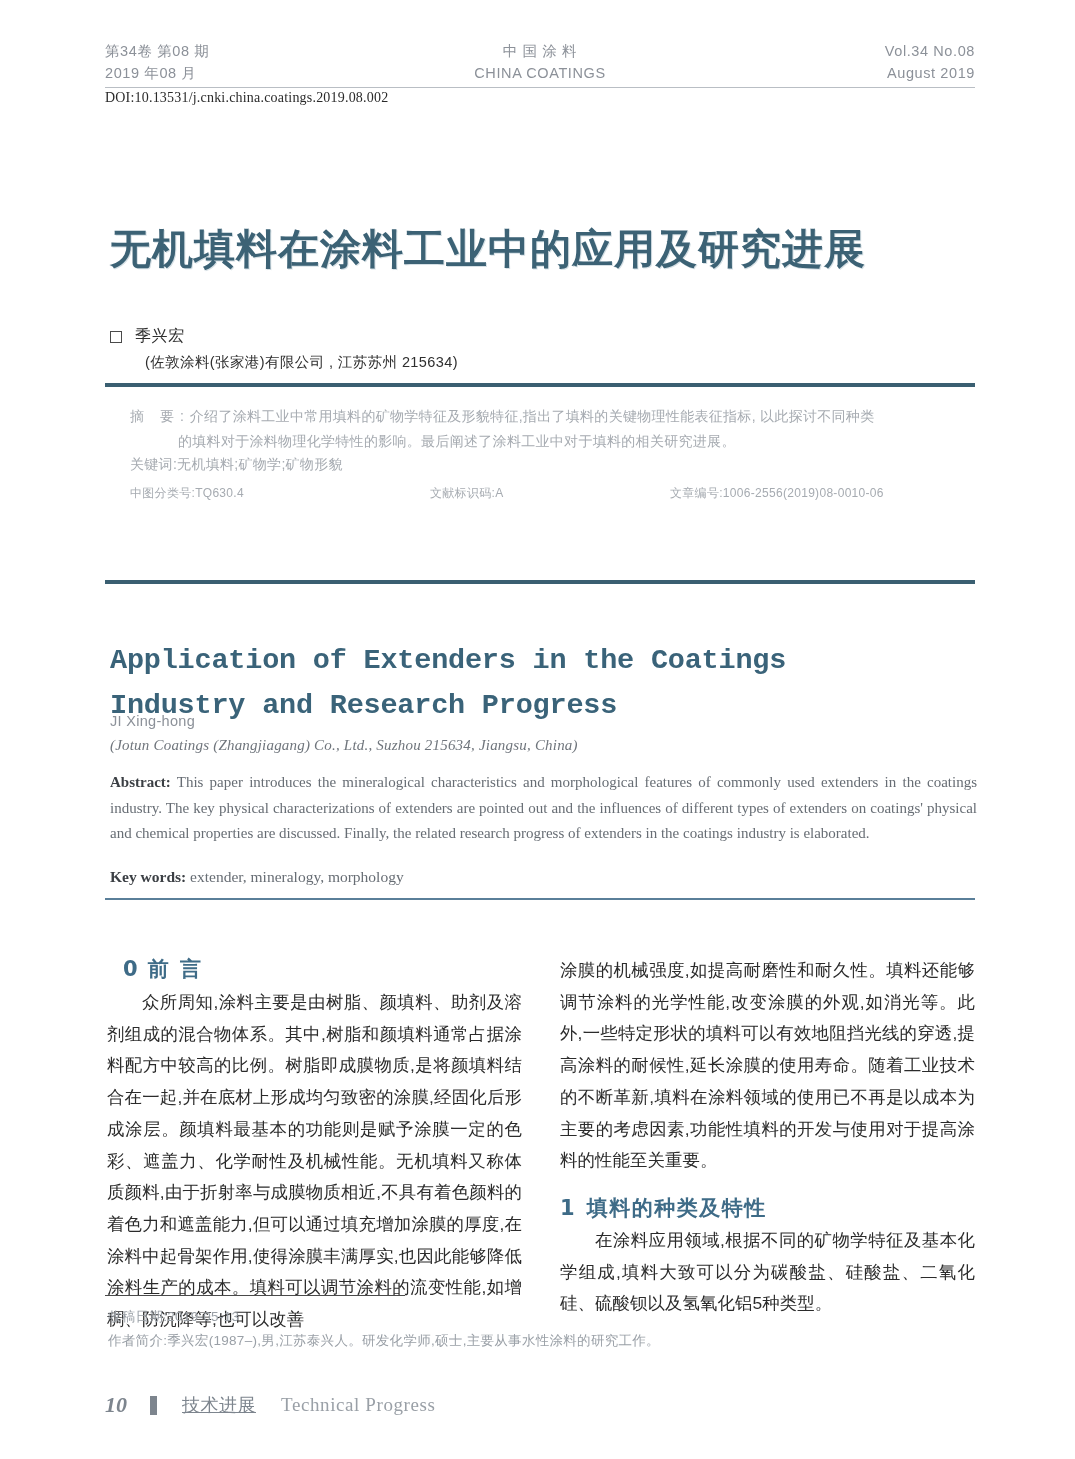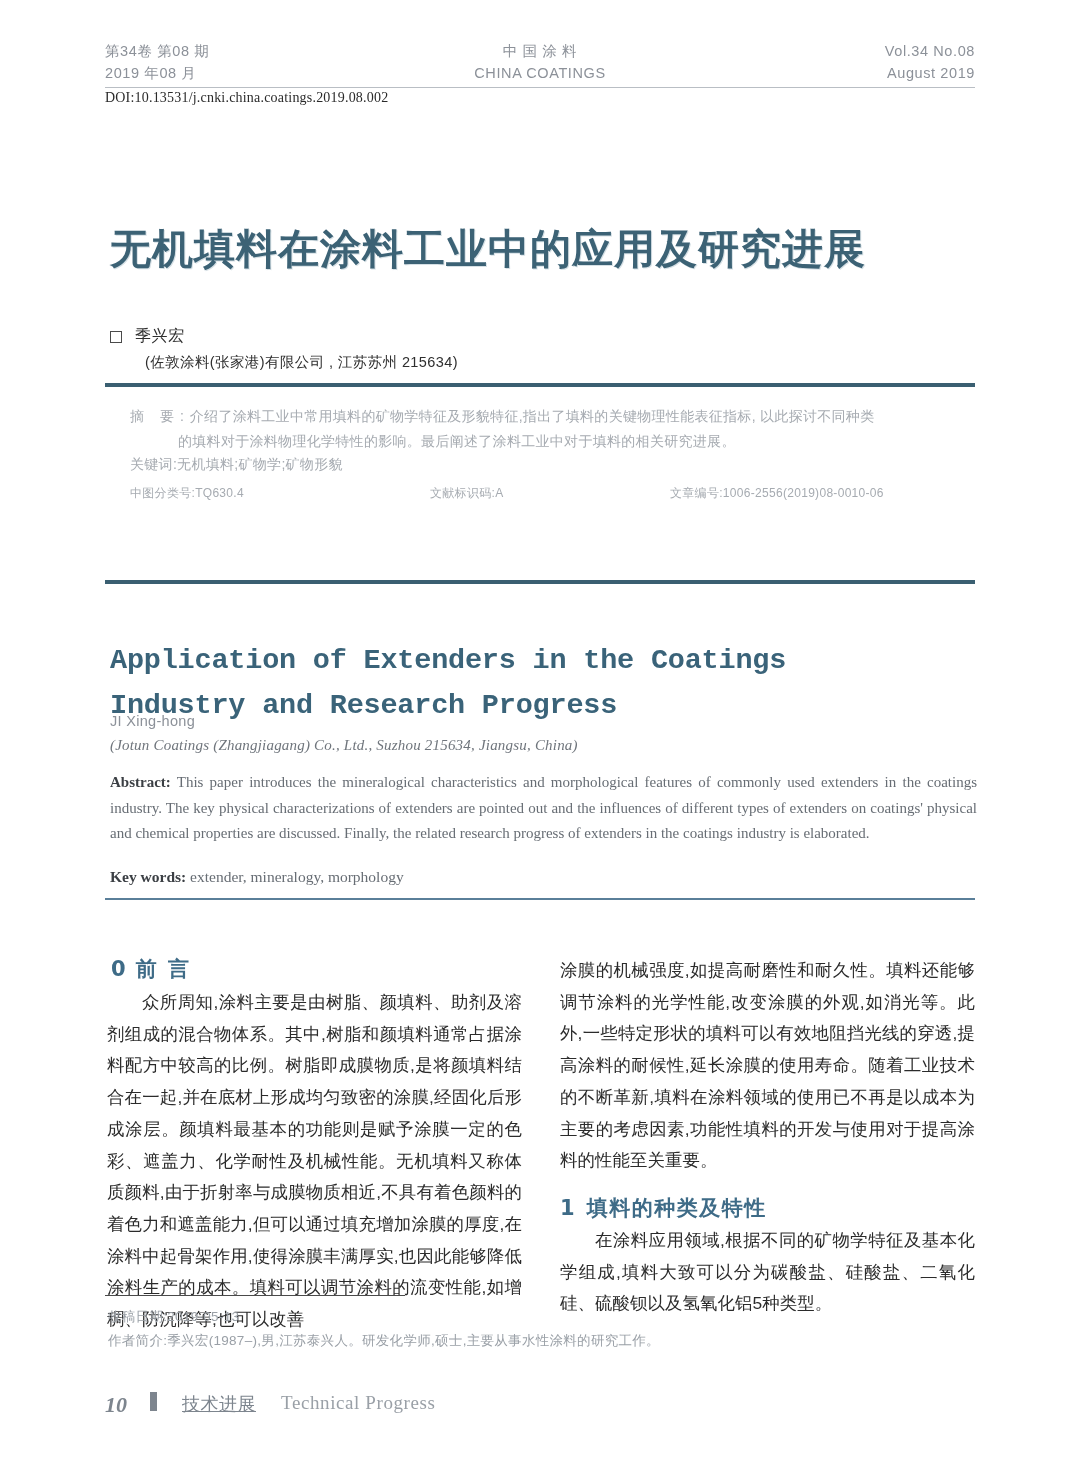--- a/index.html
+++ b/index.html
@@ -211,21 +211,21 @@
   }
   .col {
     width: 415px;
   }
   .sec-h {
     font-family: "DejaVu Sans", sans-serif;
     font-size: 21px;
     font-weight: bold;
     color: #3e6b87;
     letter-spacing: 2px;
-    margin: 0 0 4px 4px;
+    margin: 0 0 4px 16px;
   }
   .sec-h .num { letter-spacing: 10px; }
   p.bt {
     margin: 0;
     font-size: 17.4px;
     line-height: 31.7px;
     color: #2b2b2b;
     text-align: justify;
     text-justify: inter-character;
     letter-spacing: 0.1px;
@@ -260,21 +260,21 @@
     line-height: 24px;
     letter-spacing: 0.3px;
   }
 
   
   .footer {
     position: absolute;
     left: 105px;
     top: 1392px;
     display: flex;
-    align-items: flex-start;
+    align-items: center;
     gap: 17px;
   }
   .footer .pg {
     font-family: "Liberation Serif", serif;
     font-style: italic;
     font-weight: bold;
     font-size: 22px;
     color: #7d858e;
     margin-right: 6px;
   }

